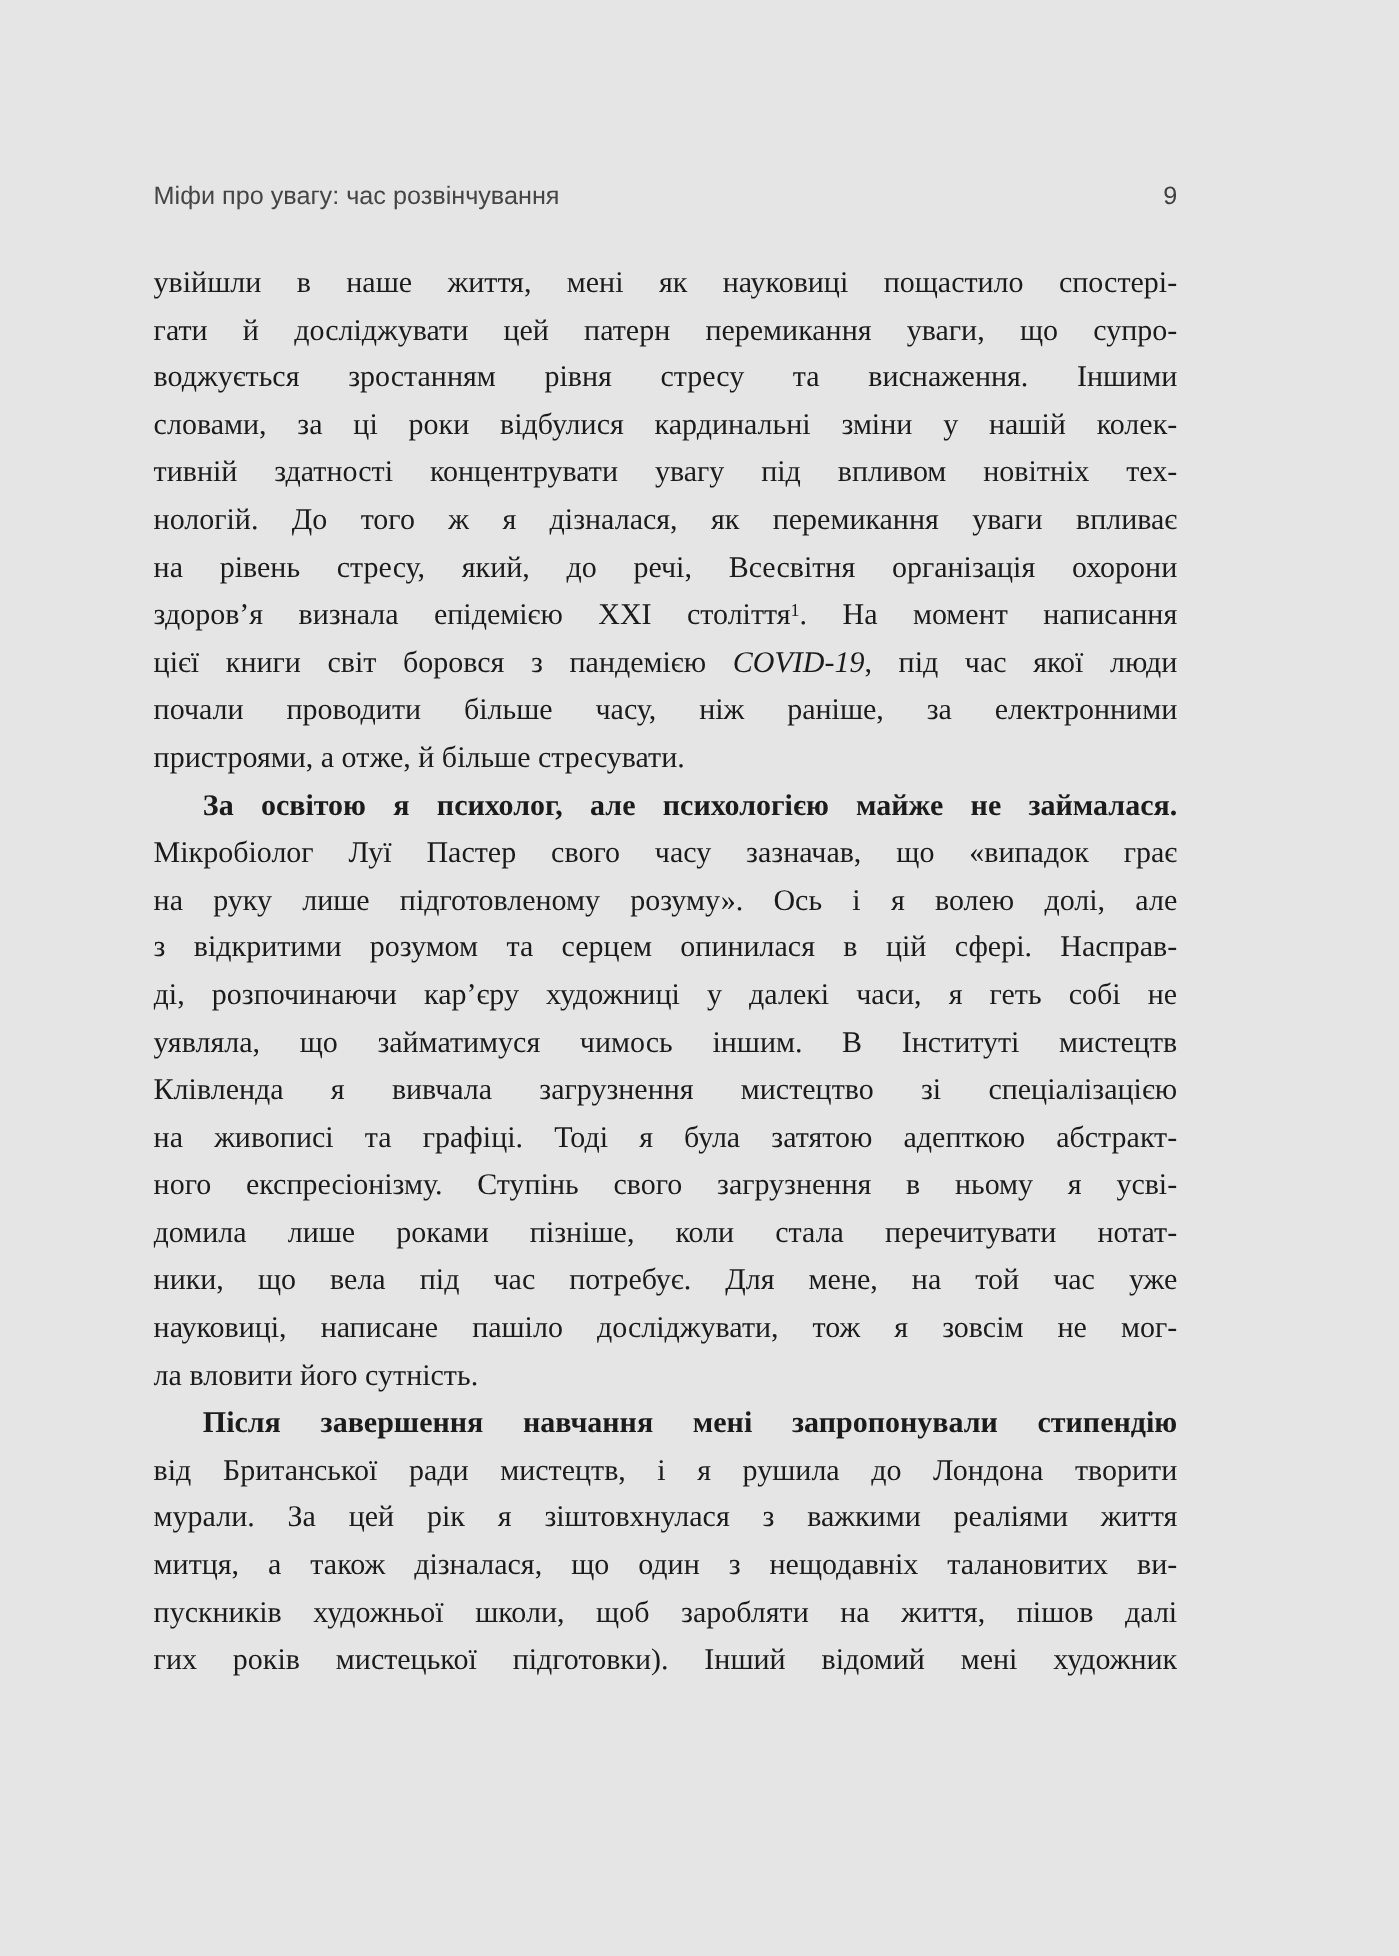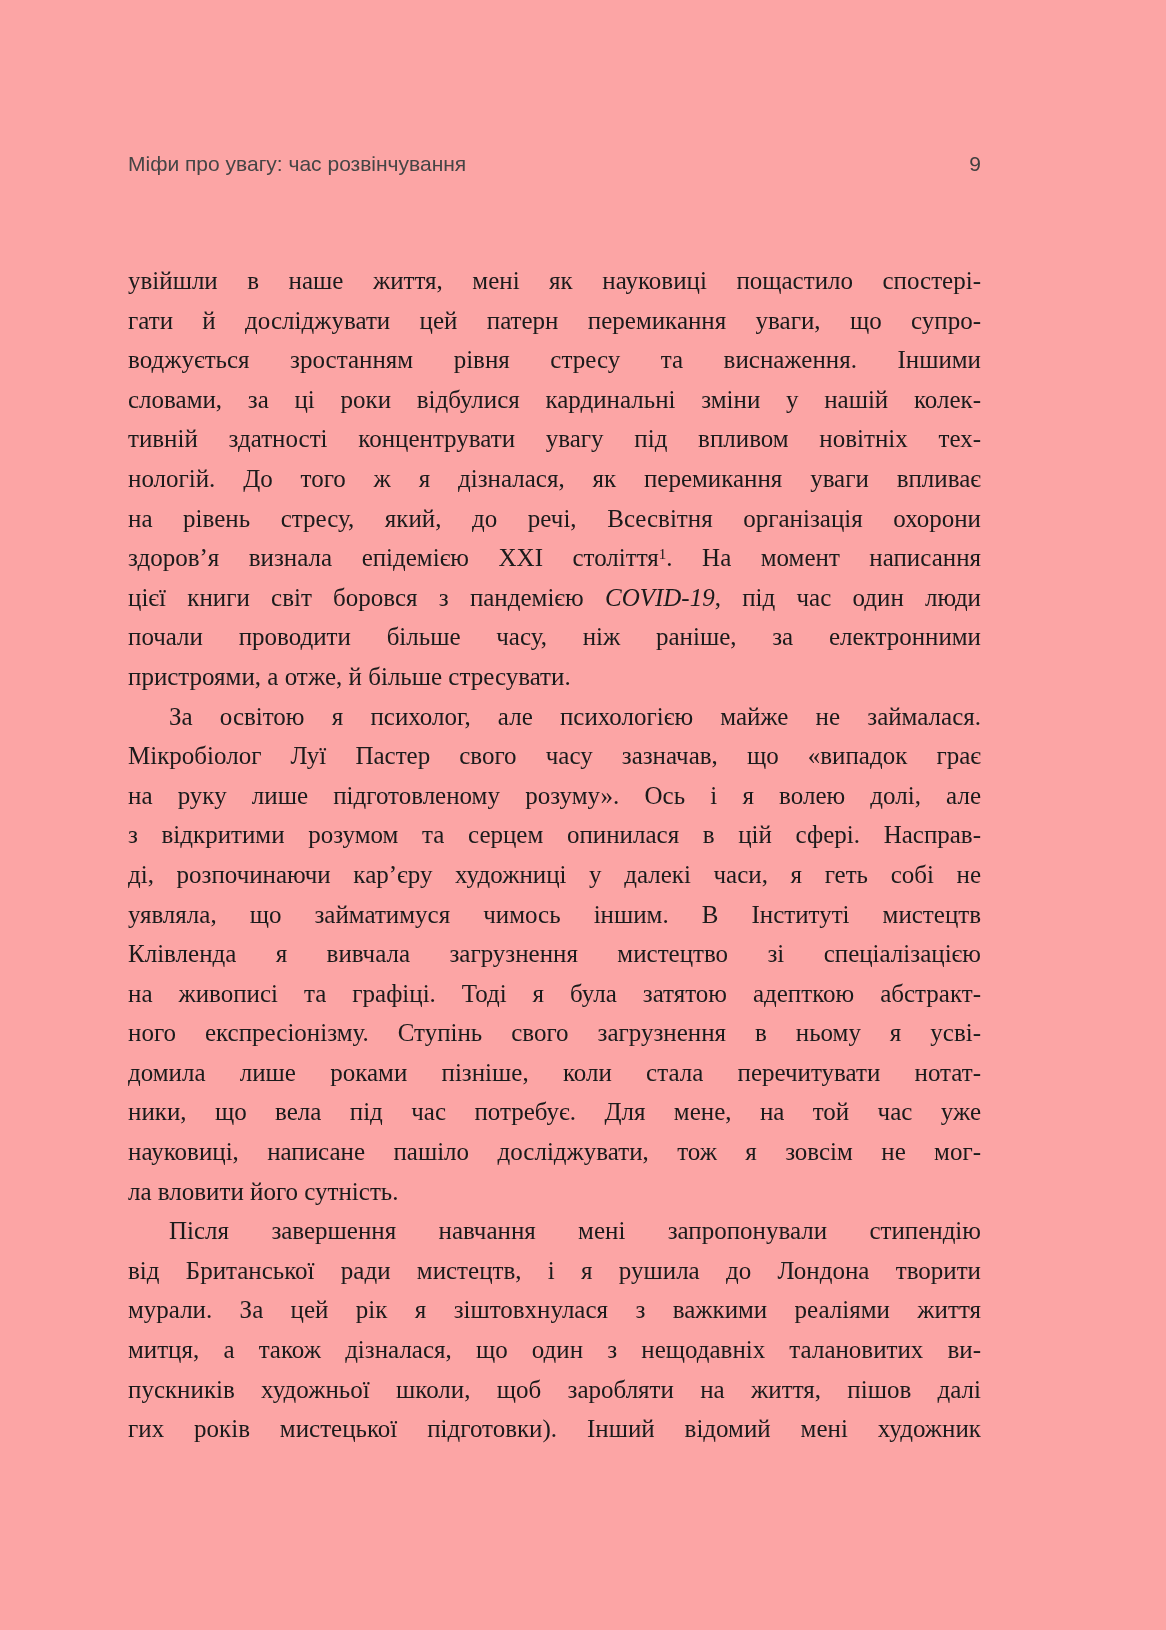--- a/index.html
+++ b/index.html
@@ -5,21 +5,21 @@
 <style>
   html, body {
     margin: 0;
     padding: 0;
     background: #ffffff;
   }
   .page {
     position: relative;
     width: 1166px;
     height: 1630px;
-    background: #fca5a5;
+    background: #e5e5e5;
     overflow: hidden;
   }
   .running-head {
     position: absolute;
     left: 128px;
     top: 151px;
     width: 853px;
     display: flex;
     justify-content: space-between;
     align-items: baseline;
@@ -33,35 +33,35 @@
   }
   .text-block {
     position: absolute;
     left: 128px;
     top: 216px;
     width: 853px;
     font-family: "Liberation Serif", "DejaVu Serif", serif;
     font-size: 25px;
     line-height: 39.6px;
     color: #1b1b1b;
-    margin-top: 45px;
   }
   .para { margin: 0; }
   .line {
     text-align: justify;
     text-align-last: justify;
     text-justify: inter-word;
     height: 39.6px;
     overflow: hidden;
   }
   .line.last {
     text-align-last: left;
   }
   .para.indent .line.first {
     text-indent: 41px;
+    font-weight: bold;
   }
   .seg-italic { font-style: italic; }
   .seg-sup {
     font-size: 15px;
     line-height: 0;
     vertical-align: 7px;
   }
 </style>
 </head>
 <body>
@@ -75,21 +75,21 @@
   <div class="text-block">
       <div class="para">
         <div class="line first"><span>увійшли в наше життя, мені як науковиці пощастило спостері-</span></div>
         <div class="line"><span>гати й досліджувати цей патерн перемикання уваги, що супро-</span></div>
         <div class="line"><span>воджується зростанням рівня стресу та виснаження. Іншими</span></div>
         <div class="line"><span>словами, за ці роки відбулися кардинальні зміни у нашій колек-</span></div>
         <div class="line"><span>тивній здатності концентрувати увагу під впливом новітніх тех-</span></div>
         <div class="line"><span>нологій. До того ж я дізналася, як перемикання уваги впливає</span></div>
         <div class="line"><span>на рівень стресу, який, до речі, Всесвітня організація охорони</span></div>
         <div class="line"><span>здоров’я визнала епідемією XXI століття</span><span class="seg-sup">1</span><span>. На момент написання</span></div>
-        <div class="line"><span>цієї книги світ боровся з пандемією </span><span class="seg-italic">COVID-19</span><span>, під час один люди</span></div>
+        <div class="line"><span>цієї книги світ боровся з пандемією </span><span class="seg-italic">COVID-19</span><span>, під час якої люди</span></div>
         <div class="line"><span>почали проводити більше часу, ніж раніше, за електронними</span></div>
         <div class="line last"><span>пристроями, а отже, й більше стресувати.</span></div>
       </div>
       <div class="para indent">
         <div class="line first"><span>За освітою я психолог, але психологією майже не займалася.</span></div>
         <div class="line"><span>Мікробіолог Луї Пастер свого часу зазначав, що «випадок грає</span></div>
         <div class="line"><span>на руку лише підготовленому розуму». Ось і я волею долі, але</span></div>
         <div class="line"><span>з відкритими розумом та серцем опинилася в цій сфері. Насправ-</span></div>
         <div class="line"><span>ді, розпочинаючи кар’єру художниці у далекі часи, я геть собі не</span></div>
         <div class="line"><span>уявляла, що займатимуся чимось іншим. В Інституті мистецтв</span></div>

